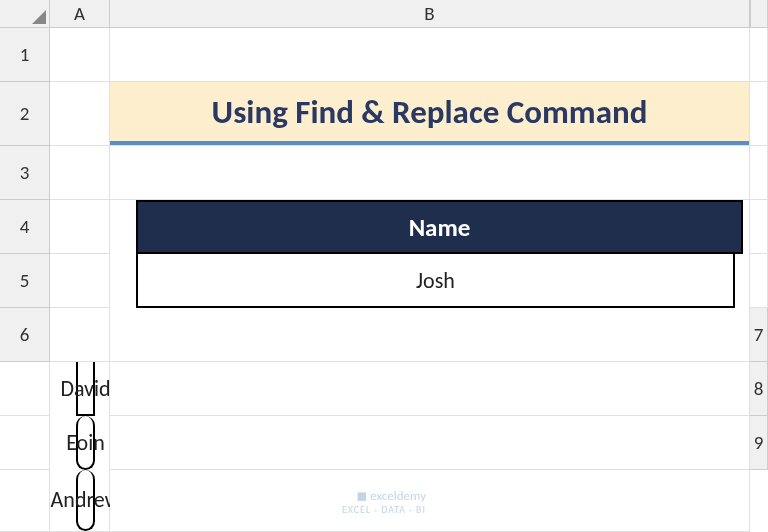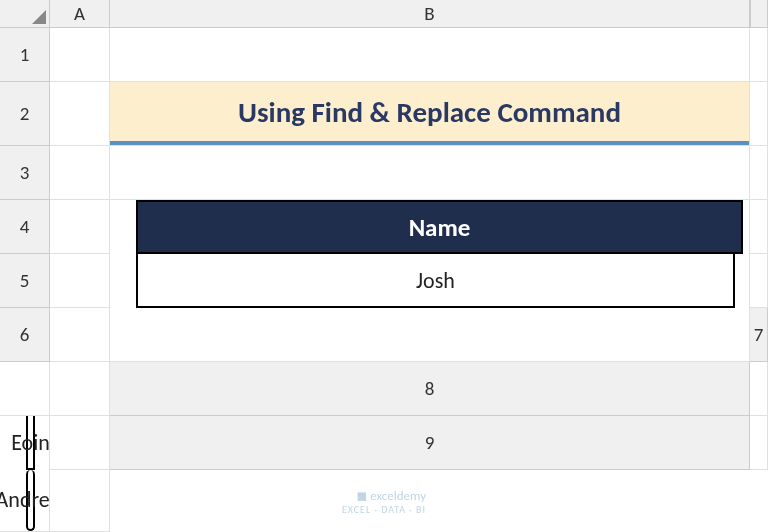--- a/index.html
+++ b/index.html
@@ -59,21 +59,21 @@
     .cell {
       border-right: 1px solid #e0e0e0;
       border-bottom: 1px solid #e0e0e0;
       background: #ffffff;
     }
     .title-cell {
       background: #fdeecd;
       display: flex;
       align-items: center;
       justify-content: center;
-      font-size: 29px;
+      font-size: 33px;
       font-weight: bold;
       color: #2a3964;
       border-bottom: 4px solid #5a8ec6;
       position: relative;
       padding-left: 20px;
       padding-right: 20px;
     }
     .table-header-cell {
       background: #1f2e4d;
       color: #ffffff;
@@ -155,26 +155,29 @@
     <div class="table-data-cell" style="height:100%;">Josh</div>
   </div>
   <div class="cell"></div>
 
   <div class="row-header">6</div>
   <div class="cell"></div>
   <div class="cell"></div>
 
   <div class="row-header">7</div>
   <div class="cell"></div>
+  <div class="cell" style="padding:0;border-bottom:none;">
+    <div class="table-data-cell" style="height:100%;">David</div>
+  </div>
   <div class="cell"></div>
 
   <div class="row-header">8</div>
   <div class="cell"></div>
   <div class="cell" style="padding:0;border-bottom:none;">
-    <div class="table-data-cell" style="height:100%;">Eoin</div>
+    <div class="table-data-cell" style="height:100%;border-radius:27px;">Eoin</div>
   </div>
   <div class="cell"></div>
 
   <div class="row-header">9</div>
   <div class="cell"></div>
   <div class="cell" style="padding:0;">
     <div class="table-data-cell" style="height:100%;border-radius:30px;">Andrew</div>
   </div>
   <div class="cell"></div>
 </div>

